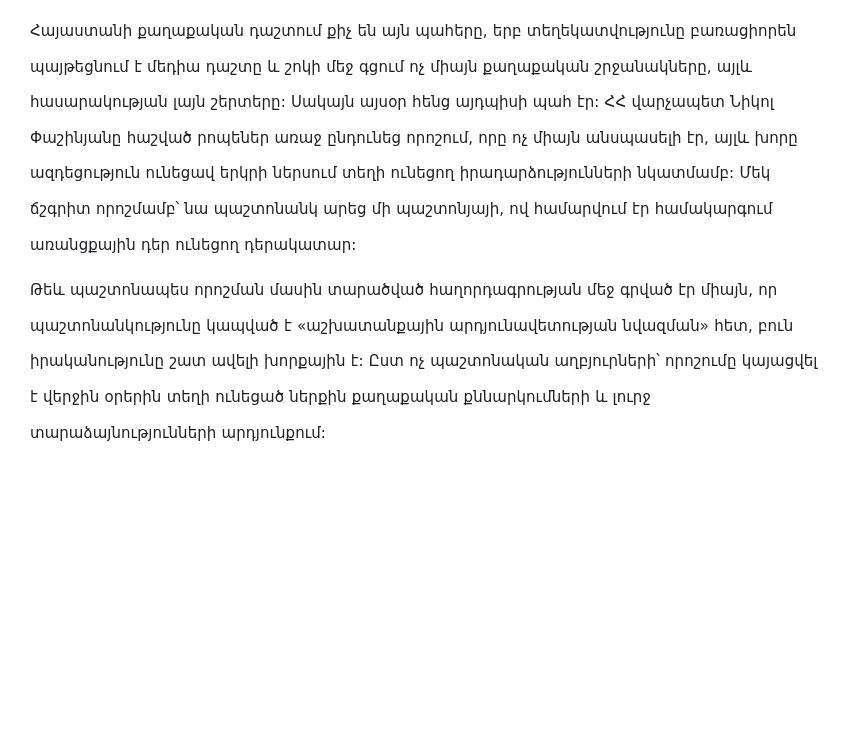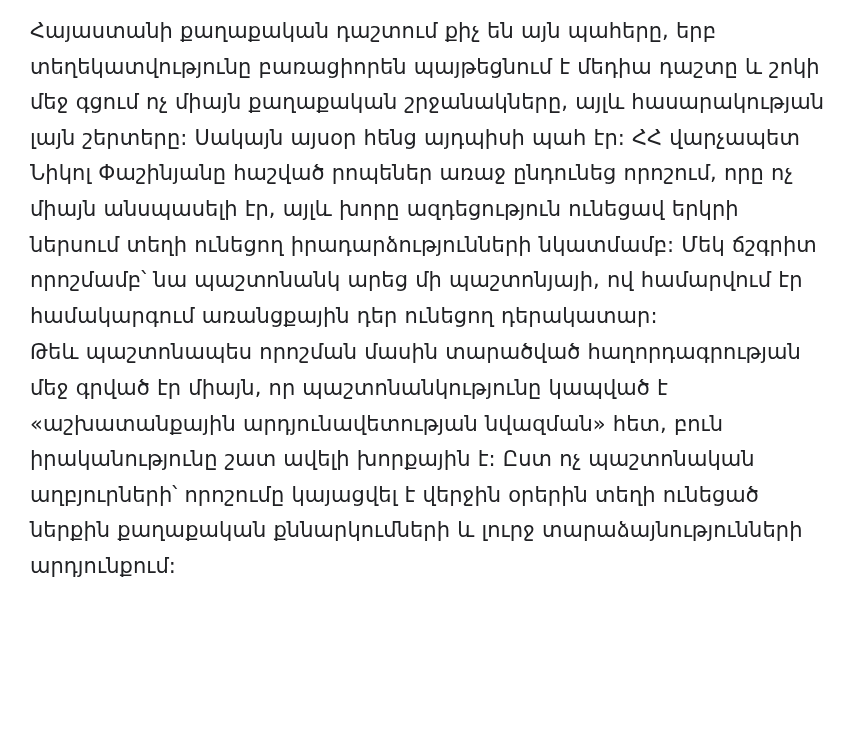--- a/index.html
+++ b/index.html
@@ -14,29 +14,29 @@
     font-family: "DejaVu Sans", "Liberation Sans", sans-serif;
   }
   .article {
     box-sizing: border-box;
     width: 855px;
     padding: 14px 30px 0 30px;
     color: #1a1a1a;
   }
   .para {
     margin: 0;
-    font-size: 21px;
+    font-size: 15px;
     line-height: 35.6px;
     color: #202124;
     text-align: left;
     letter-spacing: 0.05px;
     word-spacing: 0.4px;
   }
   .para + .para {
-    margin-top: 1px;
+    margin-top: 10px;
   }
 </style>
 </head>
 <body>
 
 <div class="article">
   <p class="para">Հայաստանի քաղաքական դաշտում քիչ են այն պահերը, երբ տեղեկատվությունը բառացիորեն պայթեցնում է մեդիա դաշտը և շոկի մեջ գցում ոչ միայն քաղաքական շրջանակները, այլև հասարակության լայն շերտերը: Սակայն այսօր հենց այդպիսի պահ էր: ՀՀ վարչապետ Նիկոլ Փաշինյանը հաշված րոպեներ առաջ ընդունեց որոշում, որը ոչ միայն անսպասելի էր, այլև խորը ազդեցություն ունեցավ երկրի ներսում տեղի ունեցող իրադարձությունների նկատմամբ: Մեկ ճշգրիտ որոշմամբ՝ նա պաշտոնանկ արեց մի պաշտոնյայի, ով համարվում էր համակարգում առանցքային դեր ունեցող դերակատար:</p>
   <p class="para">Թեև պաշտոնապես որոշման մասին տարածված հաղորդագրության մեջ գրված էր միայն, որ պաշտոնանկությունը կապված է «աշխատանքային արդյունավետության նվազման» հետ, բուն իրականությունը շատ ավելի խորքային է: Ըստ ոչ պաշտոնական աղբյուրների՝ որոշումը կայացվել է վերջին օրերին տեղի ունեցած ներքին քաղաքական քննարկումների և լուրջ տարաձայնությունների արդյունքում:</p>
 </div>
 

